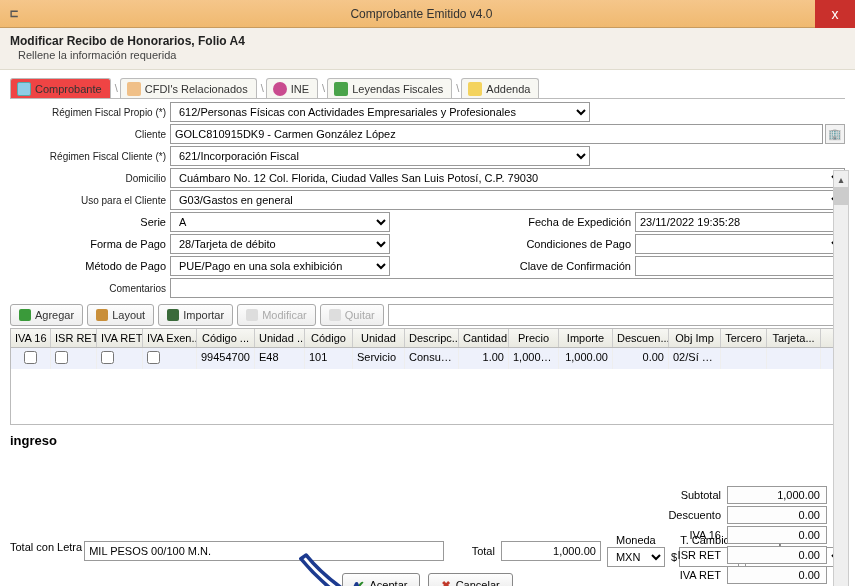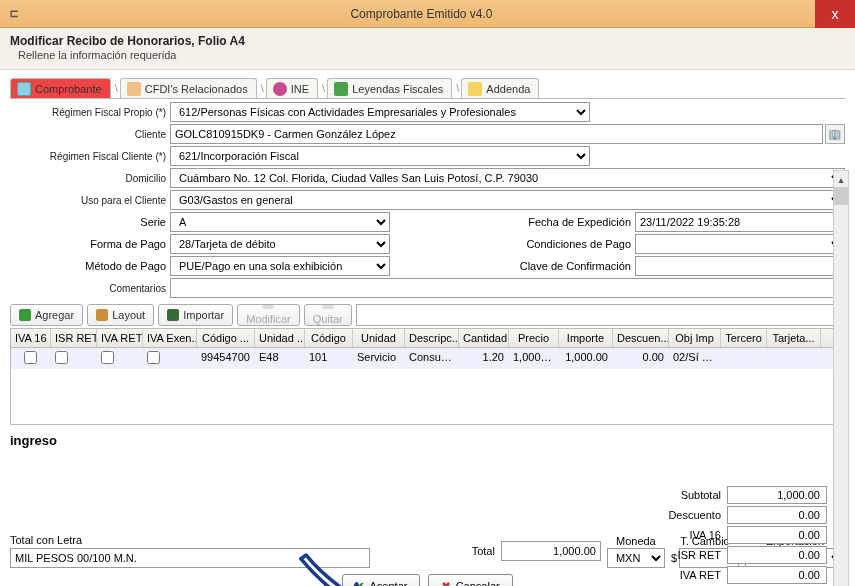--- a/index.html
+++ b/index.html
@@ -23,21 +23,21 @@
 .formrow select { height:20px; border:1px solid #999; font-size:11px; padding:0 1px; background:#fff; }
 .ico-btn { width:20px;height:20px;border:1px solid #aaa;background:#f3f3f3;margin-left:2px;display:flex;align-items:center;justify-content:center; }
 .dualrow { display:flex; gap:22px; align-items:center; margin-bottom:2px; }
 .dualrow .left, .dualrow .right { display:flex; align-items:center; }
 .dualrow .left label, .dualrow .right label { text-align:right; padding-right:4px; font-size:11px; }
 .dualrow .left label { width:160px; }
 .dualrow .right label { width:130px; }
 .dualrow select, .dualrow input { height:20px; border:1px solid #999; font-size:11px; background:#fff; padding:1px 4px; }
 .toolbar { display:flex; gap:4px; align-items:center; margin:6px 0 2px; }
 .tbtn { display:flex;align-items:center;gap:4px; height:22px;padding:0 8px;border:1px solid #aaa;border-radius:3px;background:linear-gradient(#fdfdfd,#eee);font-size:11px;color:#333; }
-.tbtn.disabled { color:#aaa;flex-direction:column; }
+.tbtn.disabled { color:#aaa; }
 .tbtn .ci { width:12px;height:12px;display:inline-block;border-radius:2px; }
 .search { flex:1; height:22px;border:1px solid #aaa;padding:2px 4px;font-size:11px; }
 .grid { border:1px solid #bbb; }
 .grid-head { display:flex; background:linear-gradient(#f7f7f3,#e9e9e1); border-bottom:1px solid #bbb; }
 .grid-head div { border-right:1px solid #ccc; padding:3px 4px; font-size:11px; white-space:nowrap; overflow:hidden; text-align:center; }
 .grid-body { height:76px; background:#fff; }
 .grid-row { display:flex; background:#eef1fb; }
 .grid-row div { border-right:1px solid #eee; padding:3px 4px; font-size:11px; white-space:nowrap; overflow:hidden; text-overflow:ellipsis; }
 .col-chk{width:40px;text-align:center;} .col-chk2{width:46px;} .col-chk3{width:46px;} .col-chk4{width:54px;}
 .col-cod{width:58px;} .col-unid{width:50px;} .col-codg{width:48px;} .col-un{width:52px;}
@@ -211,21 +211,21 @@
       <div class="grid-row">
         <div class="col-chk"><input type="checkbox" style=""></div>
         <div class="col-chk2"><input type="checkbox" style=""></div>
         <div class="col-chk3"><input type="checkbox" style=""></div>
         <div class="col-chk4"><input type="checkbox" style=""></div>
         <div class="col-cod">99454700</div>
         <div class="col-unid">E48</div>
         <div class="col-codg">101</div>
         <div class="col-un">Servicio</div>
         <div class="col-desc">Consult...</div>
-        <div class="col-cant">1.20</div>
+        <div class="col-cant">1.00</div>
         <div class="col-prec">1,000.00</div>
         <div class="col-imp">1,000.00</div>
         <div class="col-dcto">0.00</div>
         <div class="col-obj">02/Sí ob...</div>
         <div class="col-ter"></div>
         <div class="col-com"></div>
       </div>
     </div>
   </div>
 
@@ -248,21 +248,21 @@
         <label>ISR RET</label>
         <input readonly="" value="0.00" style="">
       </div>
     <div class="totrow">
         <label>IVA RET</label>
         <input readonly="" value="0.00" style="">
       </div>
   </div>
 
   <div class="bottomrow">
-    <div style="display:flex;flex-direction:column;gap:2px;">
+    <div style="display:flex;flex-direction:row;gap:2px;">
       <label>Total con Letra</label>
       <input class="totalletra" type="text" value="MIL PESOS 00/100 M.N." style="">
     </div>
     <div style="flex:1"></div>
     <label>Total</label>
     <input type="text" style="width: 100px; text-align: right;" readonly="" value="1,000.00">
     <div style="display:flex;flex-direction:column;align-items:center;gap:1px;">
       <label>Moneda</label>
       <select style="width:58px"><option>MXN</option></select>
     </div>

